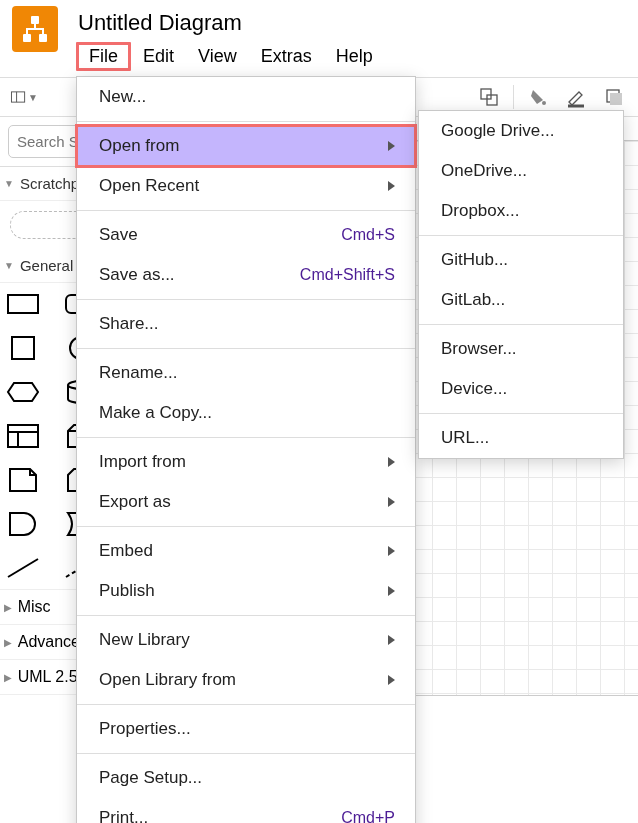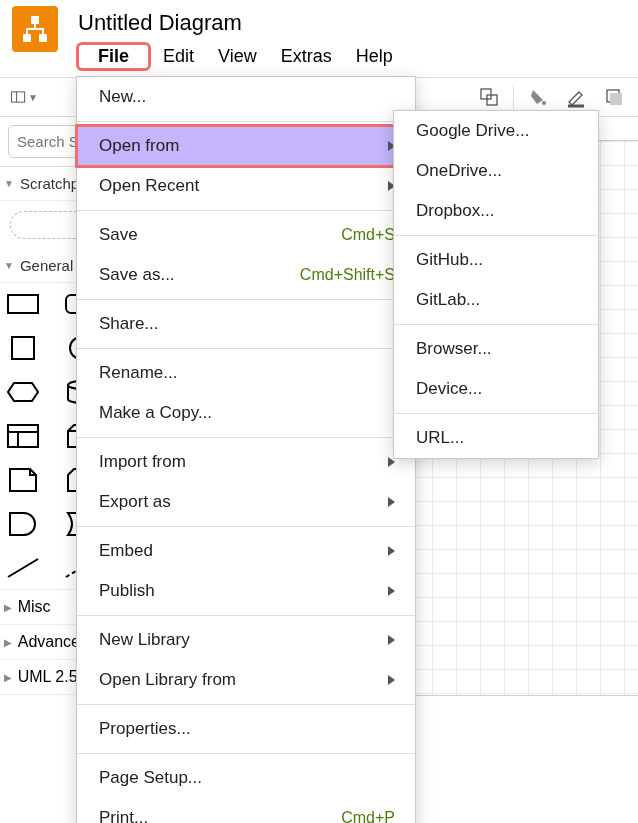--- a/index.html
+++ b/index.html
@@ -33,23 +33,22 @@
     display:flex;
     gap:0;
     font-size:18px;
   }
   .menubar-item {
     padding:4px 12px;
     cursor:default;
   }
   .menubar-item.highlighted {
     border:3px solid #f26d6d;
-    padding:1px 19px;
-    border-radius:6px;
-    font-weight:bold;
+    padding:1px 10px;
+    border-radius:1px;
   }
 
   
   .toolbar {
     border-top:1px solid #ddd;
     border-bottom:1px solid #ddd;
     height:40px;
     margin-top:6px;
     display:flex;
     align-items:center;
@@ -139,27 +138,27 @@
     cursor:default;
   }
   .menu .sep {
     height:1px; background:#ddd; margin:4px 0;
   }
   .menu .item.highlighted-border {
     outline:3px solid #f26d6d;
     outline-offset:-1px;
     background:#c4b5fd;
   }
-  .menu .item .shortcut { color:#4d7c0f; font-size:16px; margin-left:30px; }
+  .menu .item .shortcut { color:#4c1d95; font-size:16px; margin-left:30px; }
   .submenu-arrow {
     width:0;height:0;border-top:5px solid transparent;border-bottom:5px solid transparent;border-left:7px solid #555;
   }
 
   .file-menu { top:76px; left:76px; width:340px; }
-  .submenu { top:110px; left:393px; width:206px; }
+  .submenu { top:110px; left:418px; width:206px; }
 </style>
 </head>
 <body>
 
 <div class="topbar">
   <div class="logo">
     <svg viewBox="0 0 30 30">
       <rect x="11" y="2" width="8" height="8" rx="1" fill="#fff"></rect>
       <rect x="3" y="20" width="8" height="8" rx="1" fill="#fff"></rect>
       <rect x="19" y="20" width="8" height="8" rx="1" fill="#fff"></rect>

